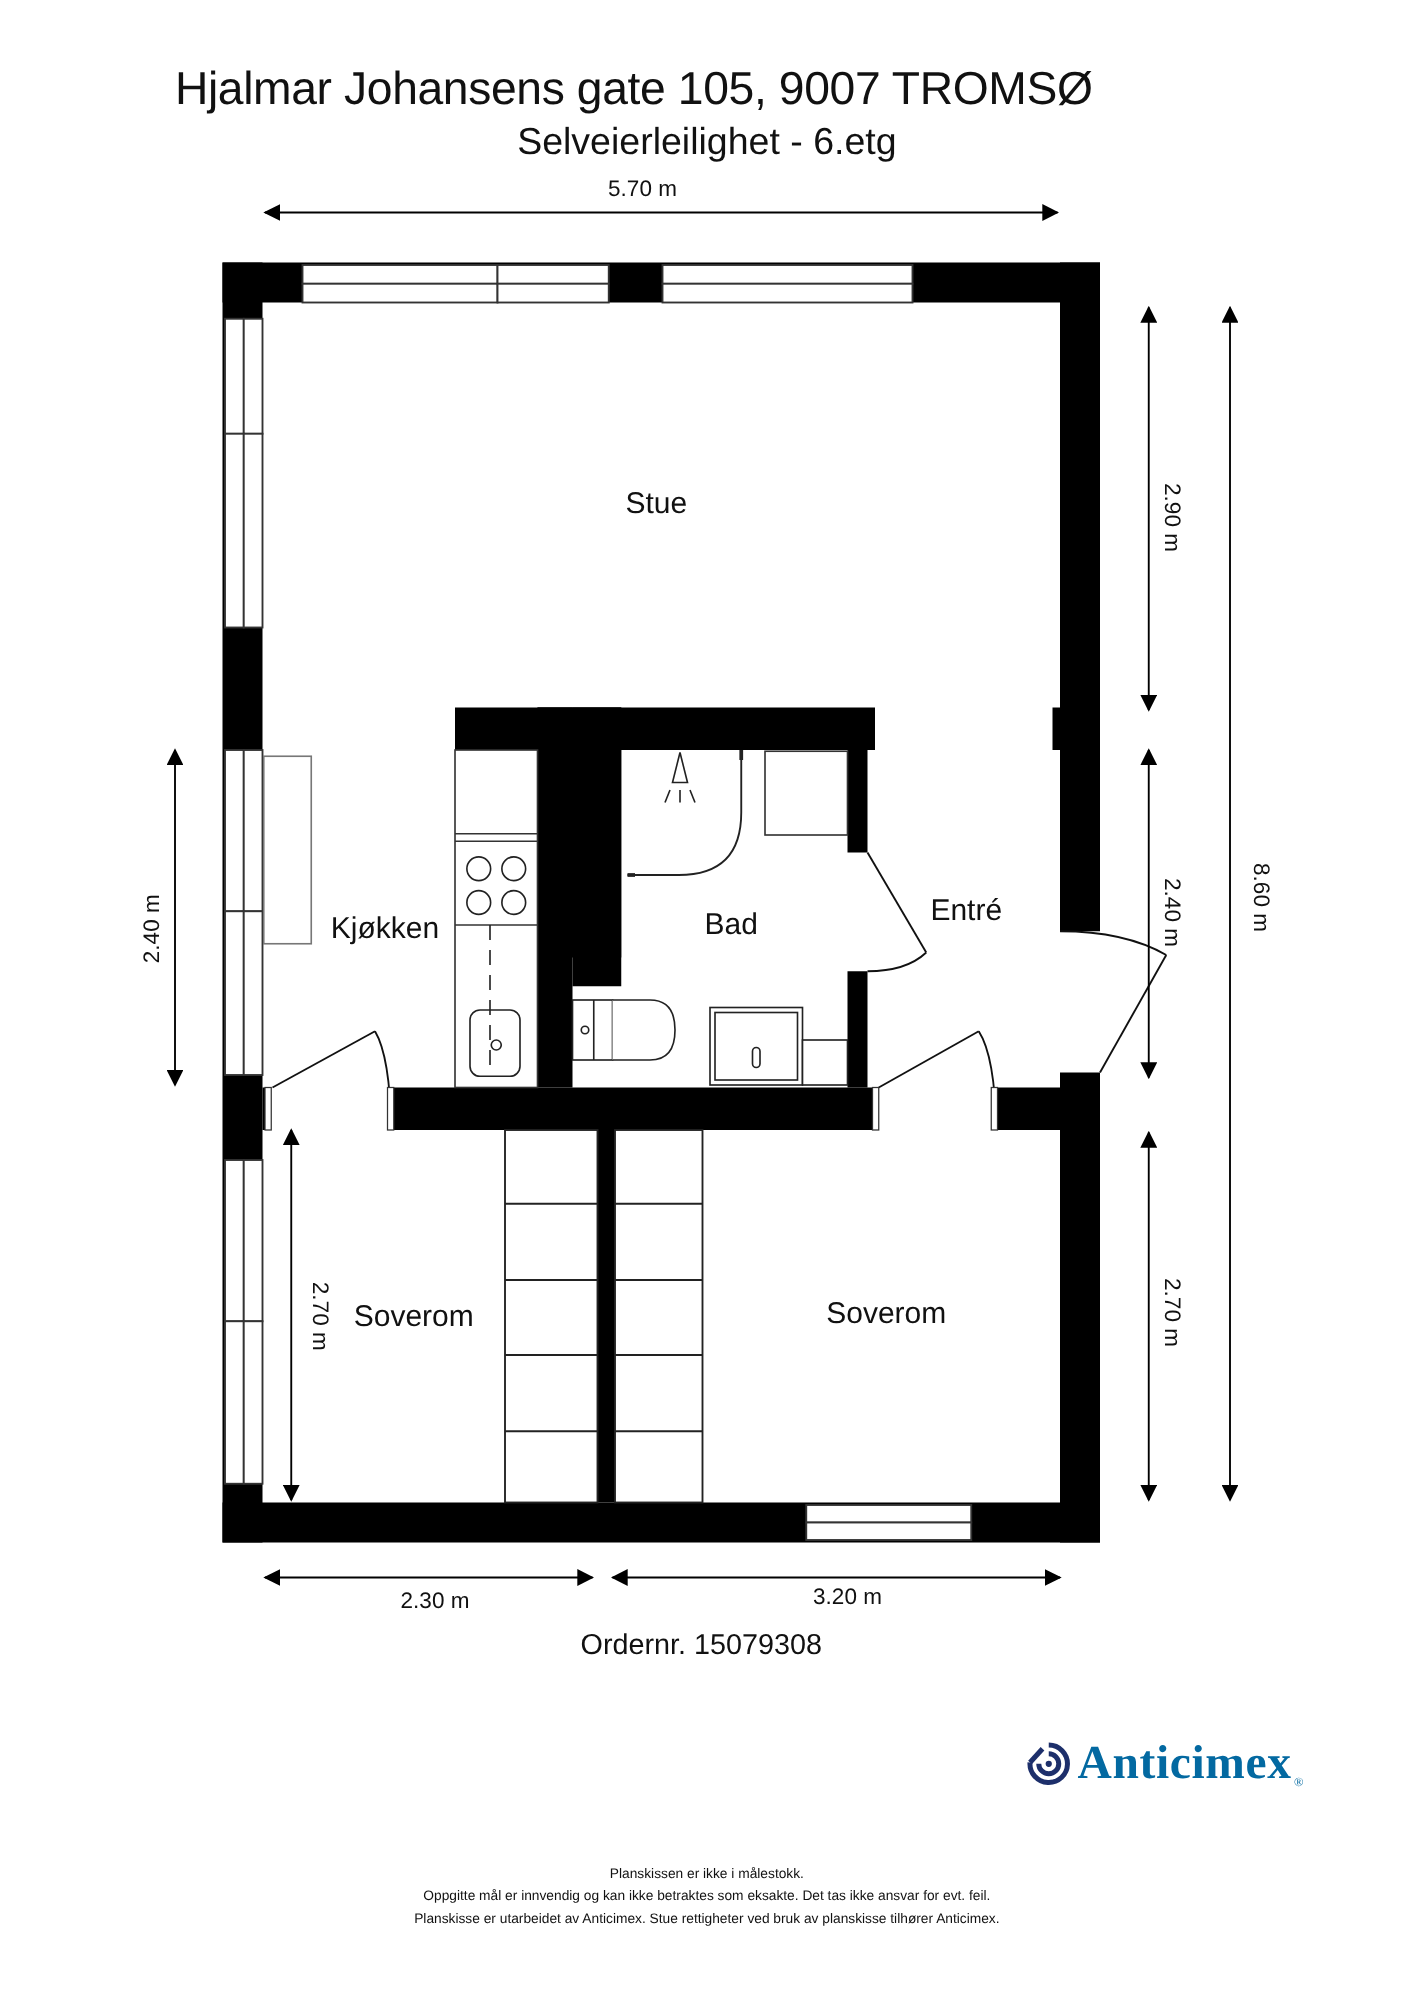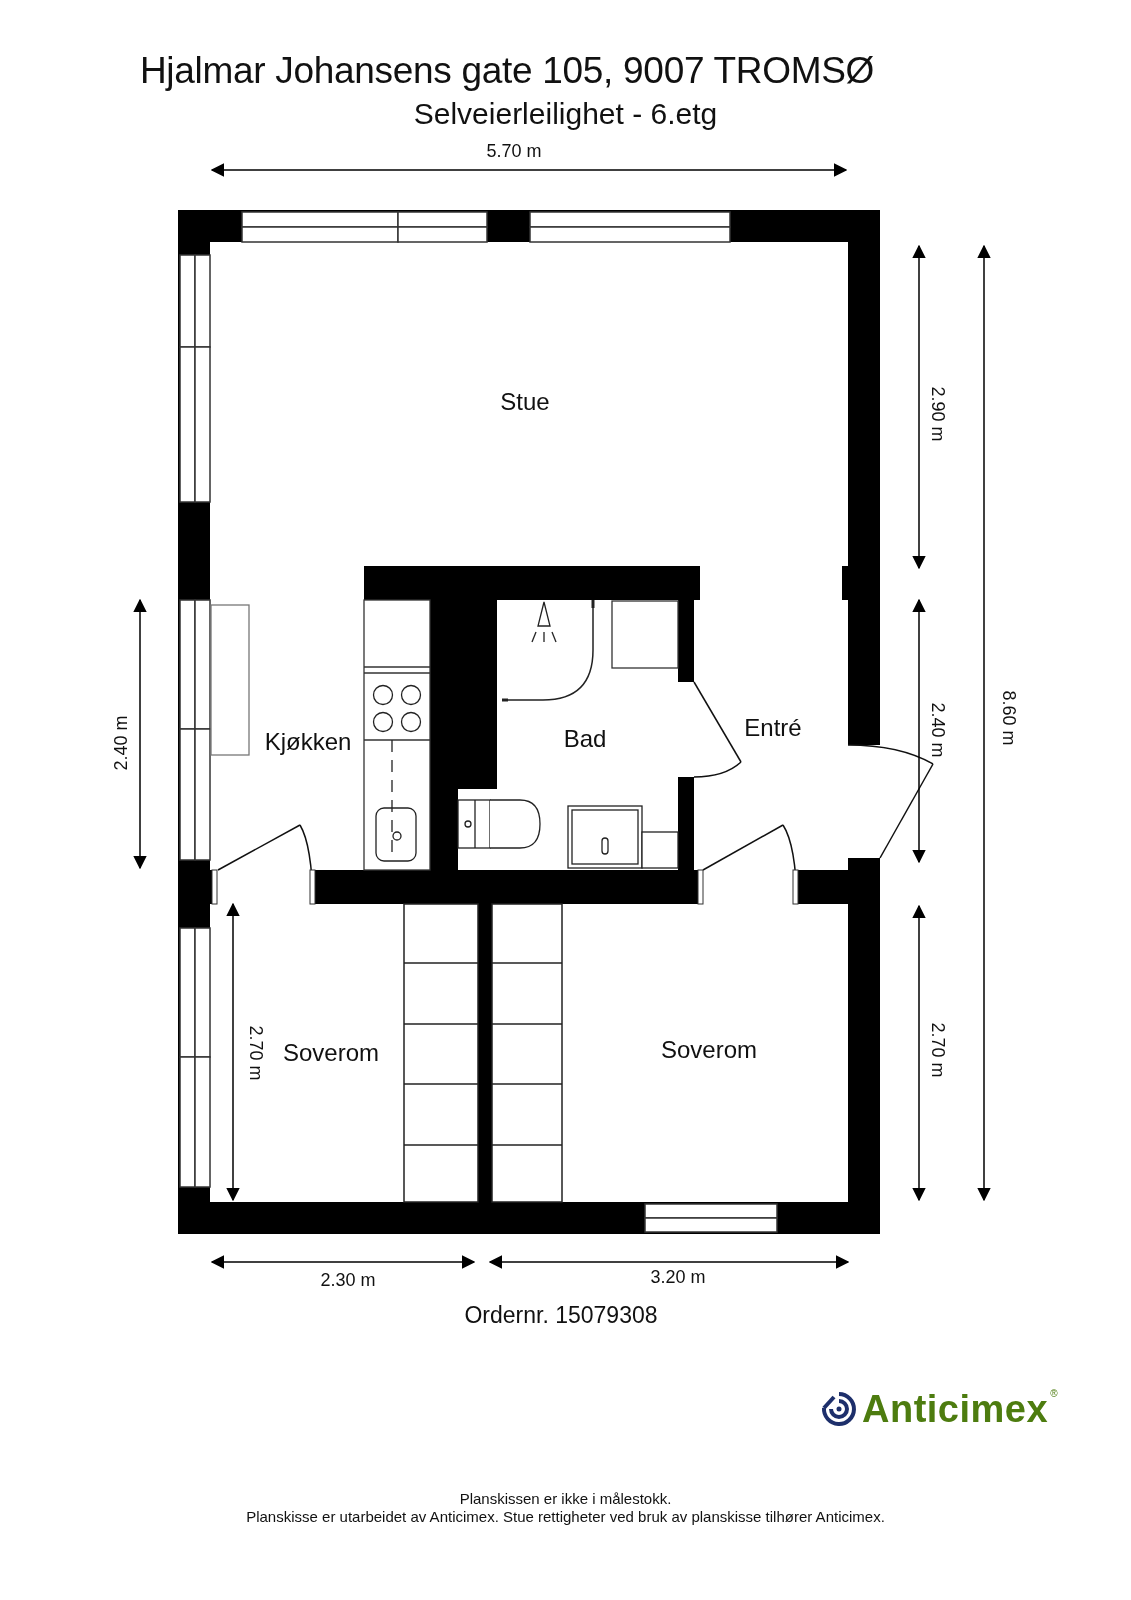--- a/index.html
+++ b/index.html
@@ -4,25 +4,25 @@
 <style>
   html, body { margin: 0; padding: 0; background: #ffffff; }
   body { width: 1131px; height: 1600px; position: relative; overflow: hidden;
          font-family: "Liberation Sans", "DejaVu Sans", sans-serif; color: #111; }
   .title { position: absolute; left: 0; width: 1014px; text-align: center; top: 50px;
            font-size: 37px; letter-spacing: -0.3px; }
   .subtitle { position: absolute; left: 0; width: 1131px; text-align: center; top: 97px;
               font-size: 30px; }
   svg.plan { position: absolute; left: 0; top: 0; }
   .order { position: absolute; left: 0; width: 1122px; text-align: center; top: 1302px; font-size: 23px; }
-  .logo { position: absolute; left: 816px; top: 1388px; display: flex; align-items: flex-start; color: #4d7c0f; }
+  .logo { position: absolute; left: 816px; top: 1388px; display: flex; align-items: flex-end; color: #0369a1; font-family: Liberation Serif, serif; }
   .logo-text { font-size: 38px; font-weight: bold; letter-spacing: 0.5px; }
   .reg { font-size: 10px; vertical-align: super; margin-left: 2px; }
   .disclaimer { position: absolute; left: 0; width: 1131px; text-align: center; top: 1490px;
-                font-size: 15px; line-height: 18px; }
+                font-size: 11px; line-height: 18px; }
 </style>
 </head>
 <body>
 
 <div class="title">Hjalmar Johansens gate 105, 9007 TROMSØ</div>
 <div class="subtitle">Selveierleilighet - 6.etg</div>
 
 <svg class="plan" width="1131" height="1600" viewBox="0 0 1131 1600">
   <defs>
     <marker id="arr" viewBox="0 0 10 10" refX="9" refY="5" markerWidth="9" markerHeight="9" orient="auto-start-reverse">
@@ -213,14 +213,15 @@
       <path d="M15,21 A8,8 0 1,0 23,13"></path>
     </g>
     <circle cx="23" cy="21" r="2.5" fill="#1d2f6b"></circle>
   </svg>
   <span class="logo-text">Anticimex</span>
   <span class="reg">®</span>
 </div>
 
 <div class="disclaimer">
   <div>Planskissen er ikke i målestokk.</div>
+  <div>Oppgitte mål er innvendig og kan ikke betraktes som eksakte. Det tas ikke ansvar for evt. feil.</div>
   <div>Planskisse er utarbeidet av Anticimex. Stue rettigheter ved bruk av planskisse tilhører Anticimex.</div>
 </div>
 
 </body></html>

